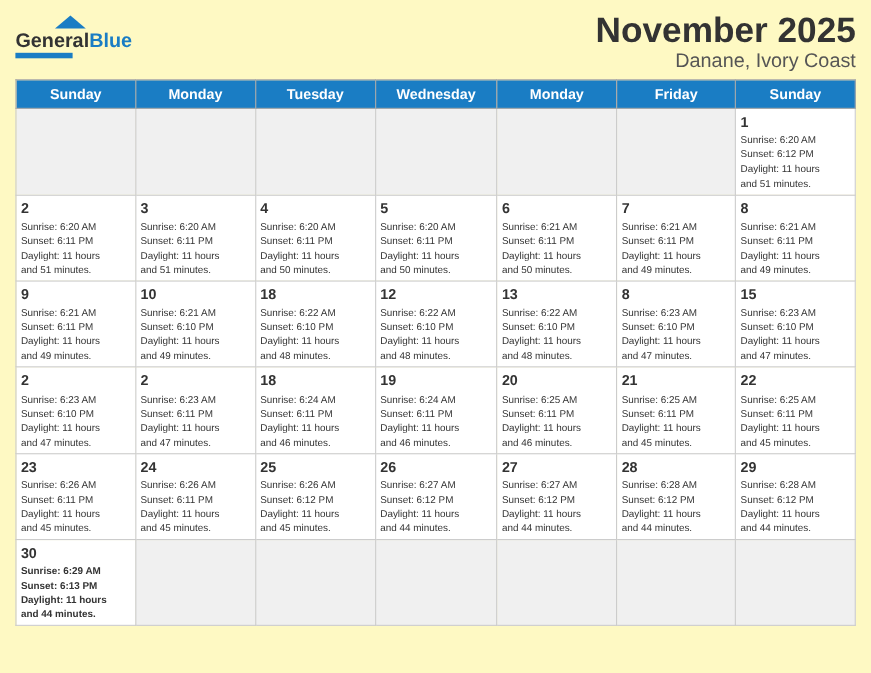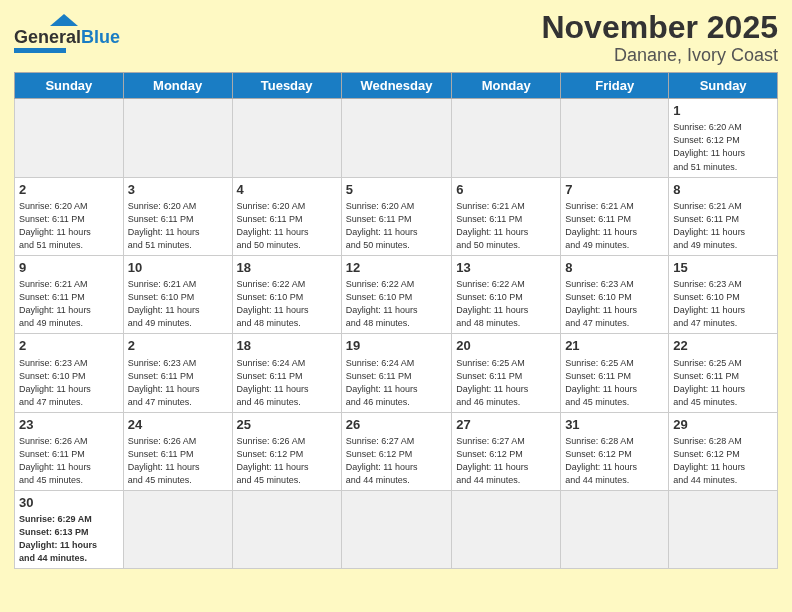--- a/index.html
+++ b/index.html
@@ -334,21 +334,21 @@
 and 44 minutes.</div>
           </td>
           <td>
             <span class="day-number">27</span>
             <div class="day-info" style="white-space: pre-line;">Sunrise: 6:27 AM
 Sunset: 6:12 PM
 Daylight: 11 hours
 and 44 minutes.</div>
           </td>
           <td>
-            <span class="day-number">31</span>
+            <span class="day-number">28</span>
             <div class="day-info" style="white-space: pre-line;">Sunrise: 6:28 AM
 Sunset: 6:12 PM
 Daylight: 11 hours
 and 44 minutes.</div>
           </td>
           <td>
             <span class="day-number">29</span>
             <div class="day-info" style="white-space: pre-line;">Sunrise: 6:28 AM
 Sunset: 6:12 PM
 Daylight: 11 hours

